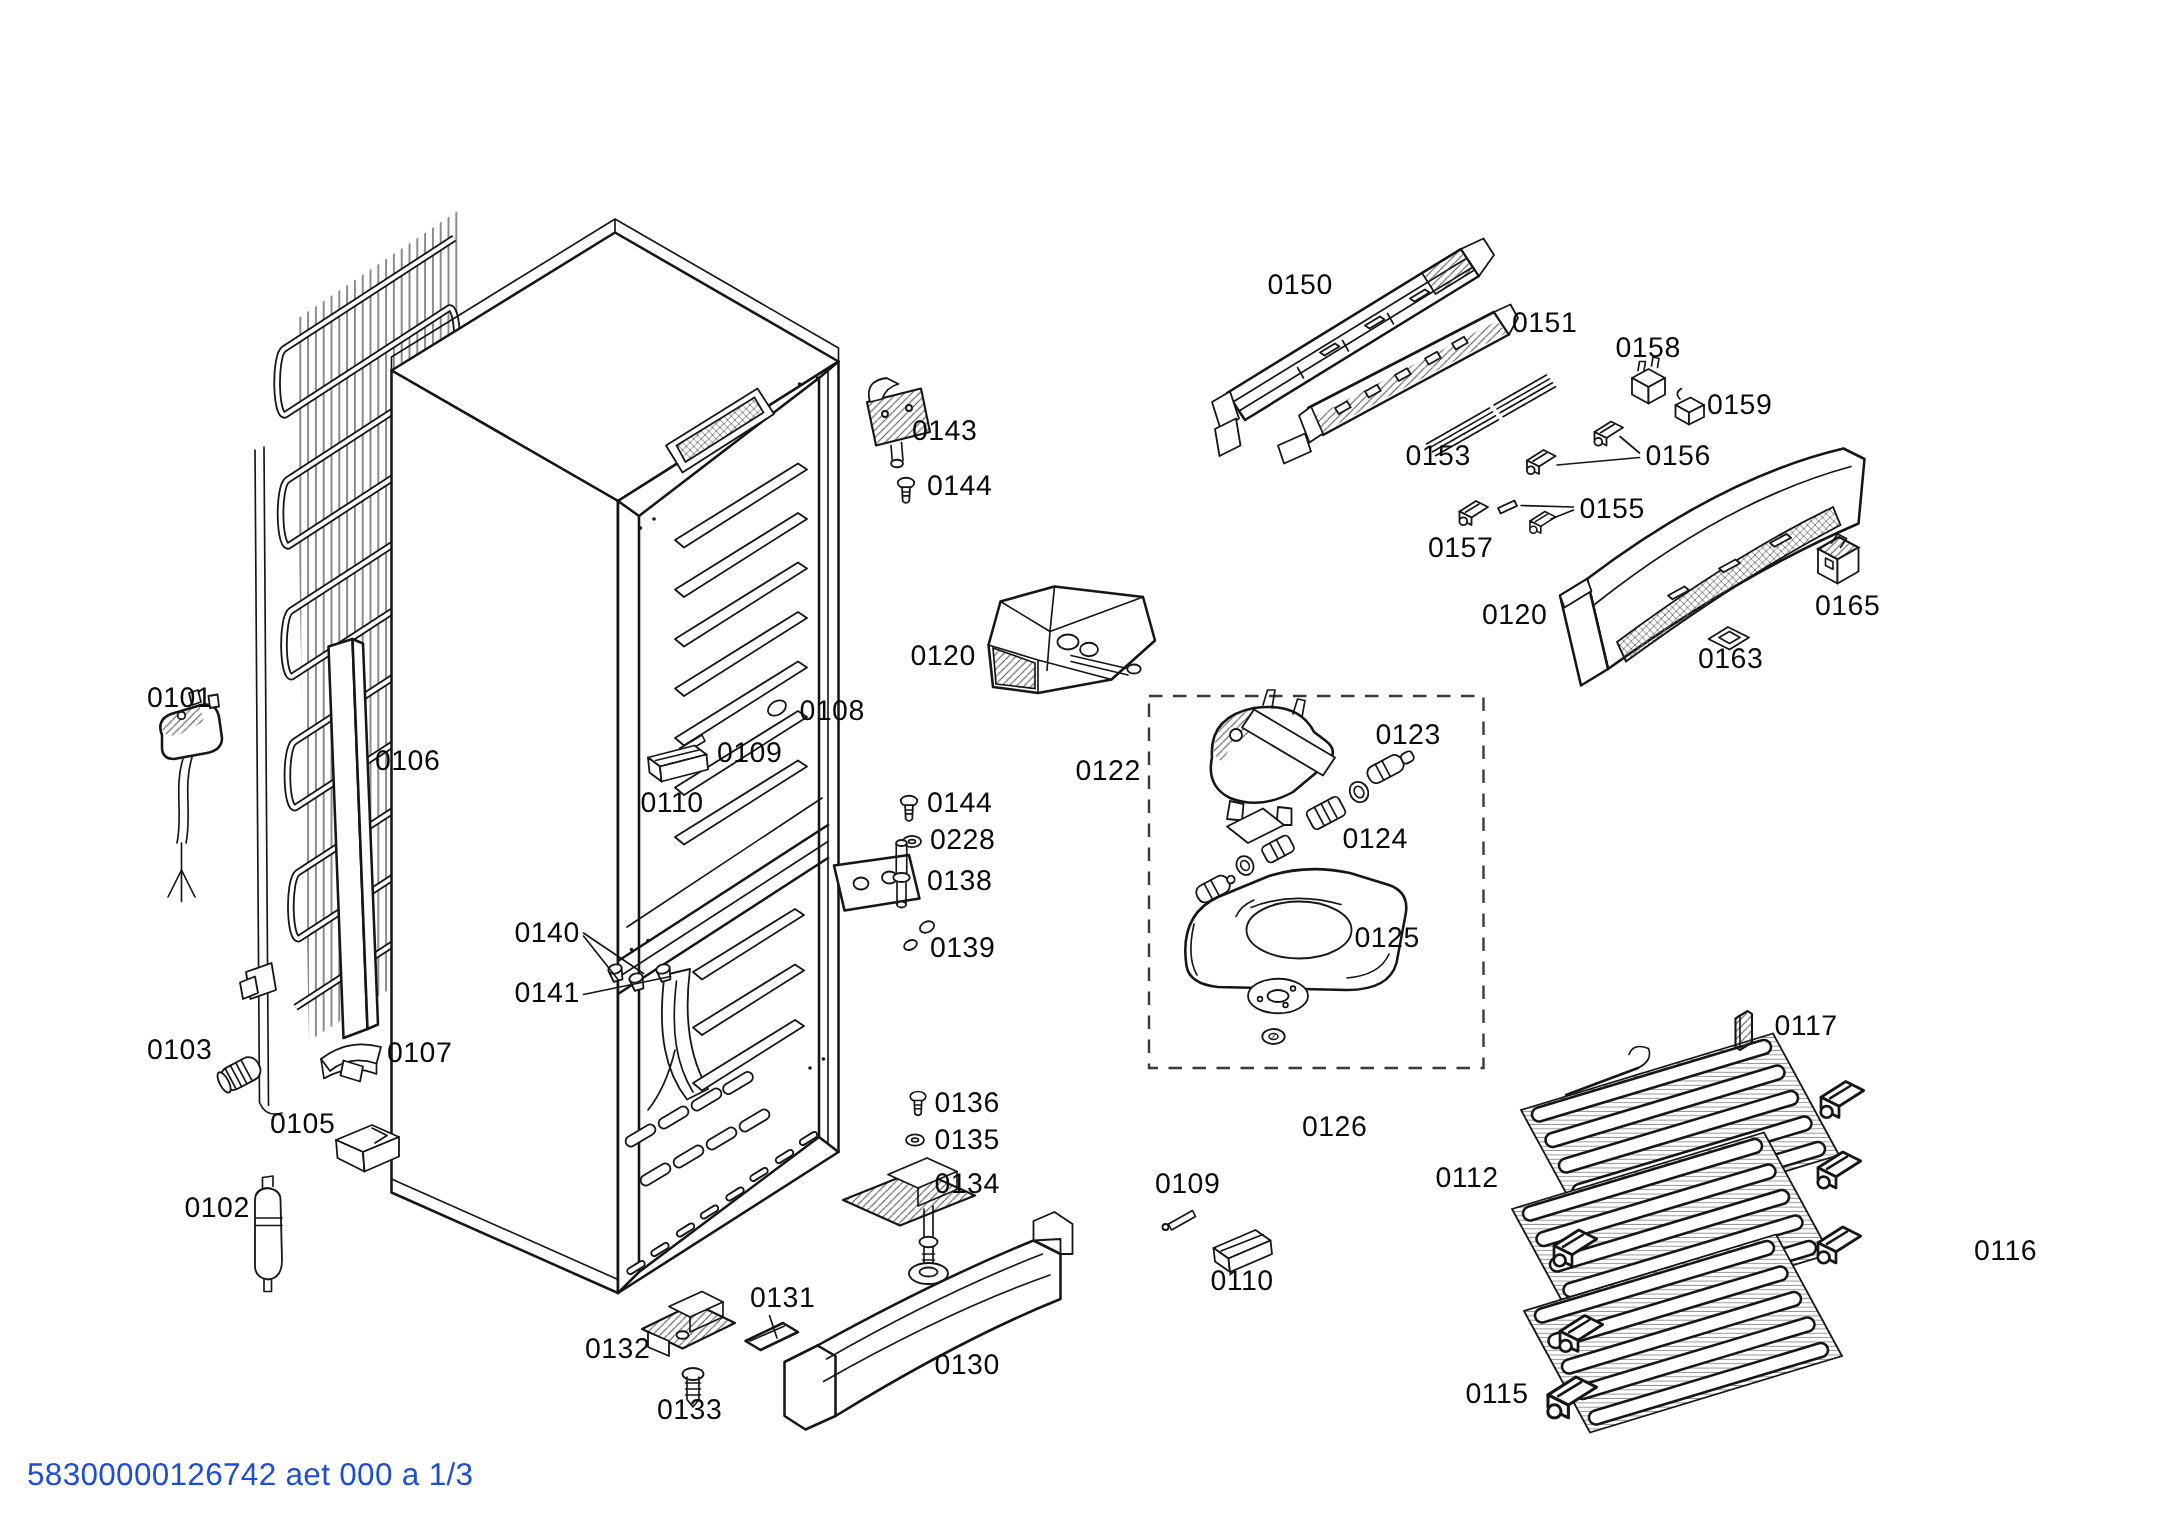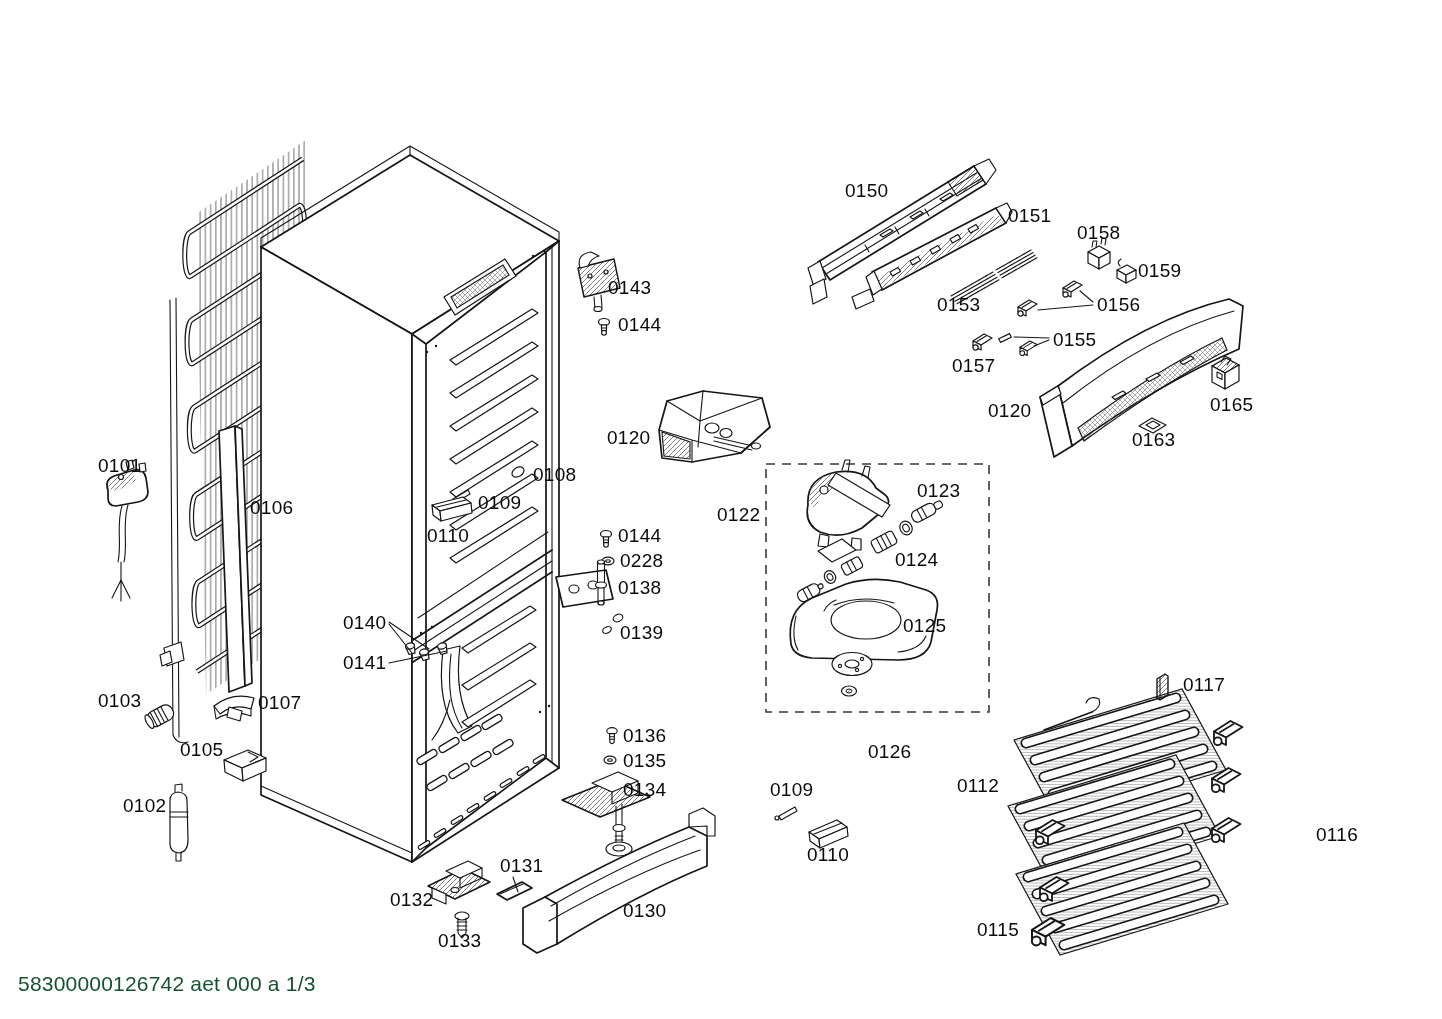--- a/index.html
+++ b/index.html
@@ -1,21 +1,21 @@
 <!DOCTYPE html>
 <html><head>
 <meta charset="utf-8">
 <style>
   html,body{margin:0;padding:0;background:#fff;}
   .page{position:relative;width:1442px;height:1019px;background:#ffffff;overflow:hidden;
         font-family:"Liberation Sans", sans-serif;}
   .diagram-svg{position:absolute;left:0;top:0;}
   .part-label{position:absolute;font-size:19px;color:#0a0a0a;white-space:nowrap;
               letter-spacing:0.3px;line-height:1;}
-  .footer-code{position:absolute;left:18px;top:972px;font-size:21px;color:#14532d;
+  .footer-code{position:absolute;left:18px;top:972px;font-size:21px;color:#1d4ed8;
                letter-spacing:0.2px;}
   
   .ln{fill:none;stroke:#161616;stroke-width:1.7;stroke-linecap:round;stroke-linejoin:round;}
   .ln2{fill:none;stroke:#161616;stroke-width:1.1;stroke-linecap:round;stroke-linejoin:round;}
   .fw{fill:#ffffff;stroke:#161616;stroke-width:1.7;stroke-linejoin:round;}
   .fw2{fill:#ffffff;stroke:#161616;stroke-width:1.2;stroke-linejoin:round;}
   .hat{fill:url(#pH);stroke:#161616;stroke-width:1.4;stroke-linejoin:round;}
   .dash{fill:none;stroke:#3a3a3a;stroke-width:1.6;stroke-dasharray:9 7;}
   .tubeO{stroke:#161616;stroke-width:11;fill:none;stroke-linecap:round;}
   .tubeI{stroke:#ffffff;stroke-width:7.6;fill:none;stroke-linecap:round;}

